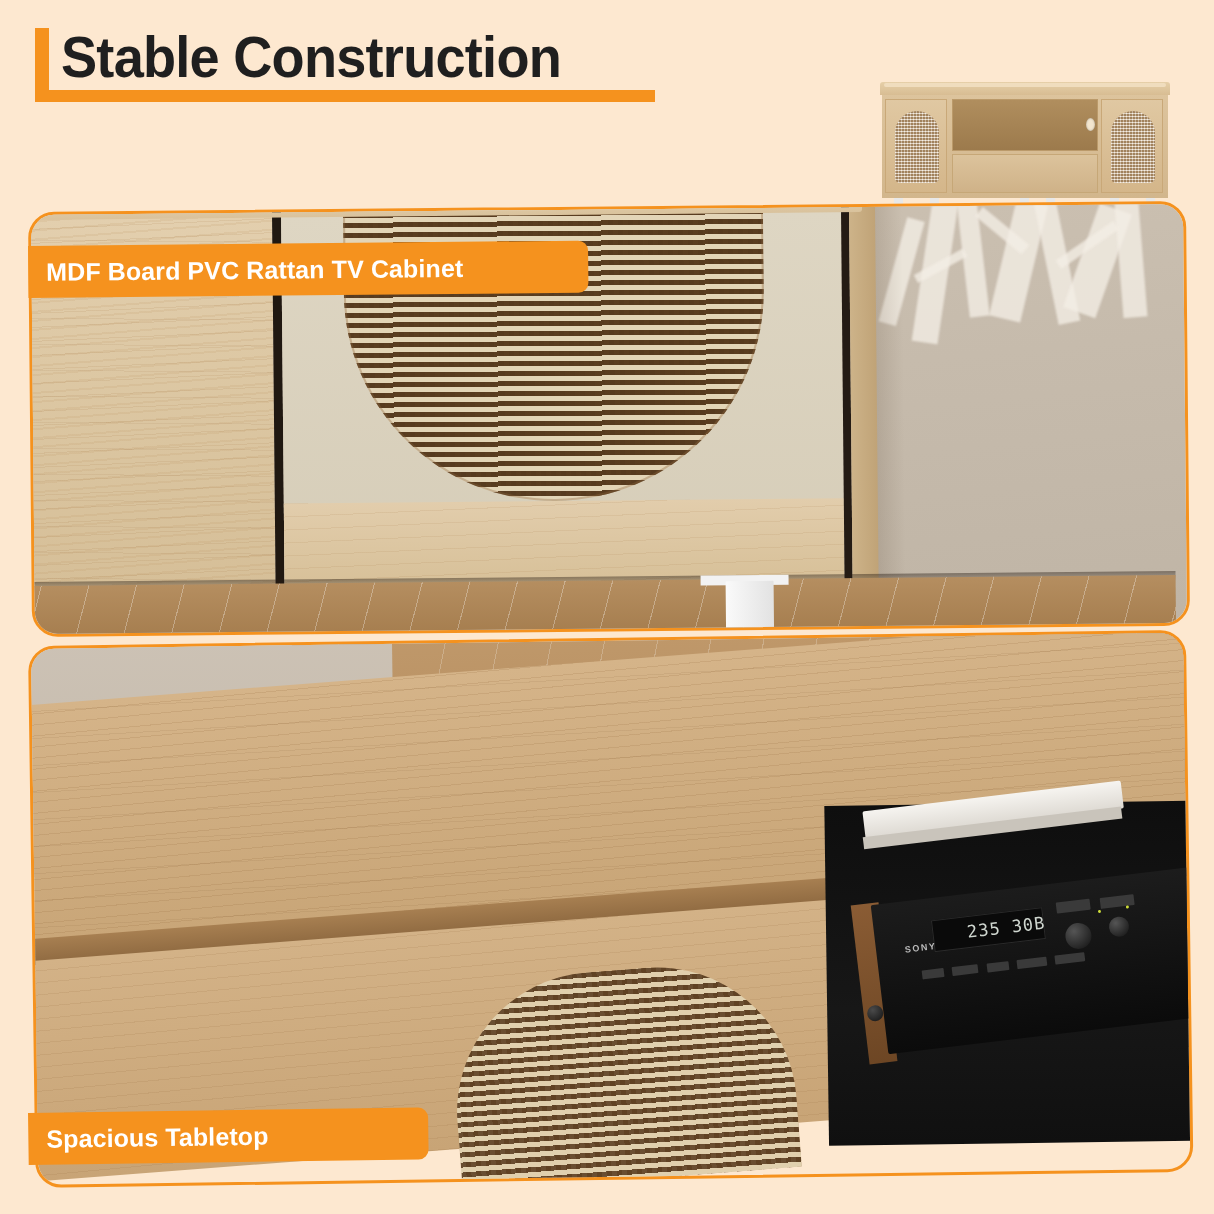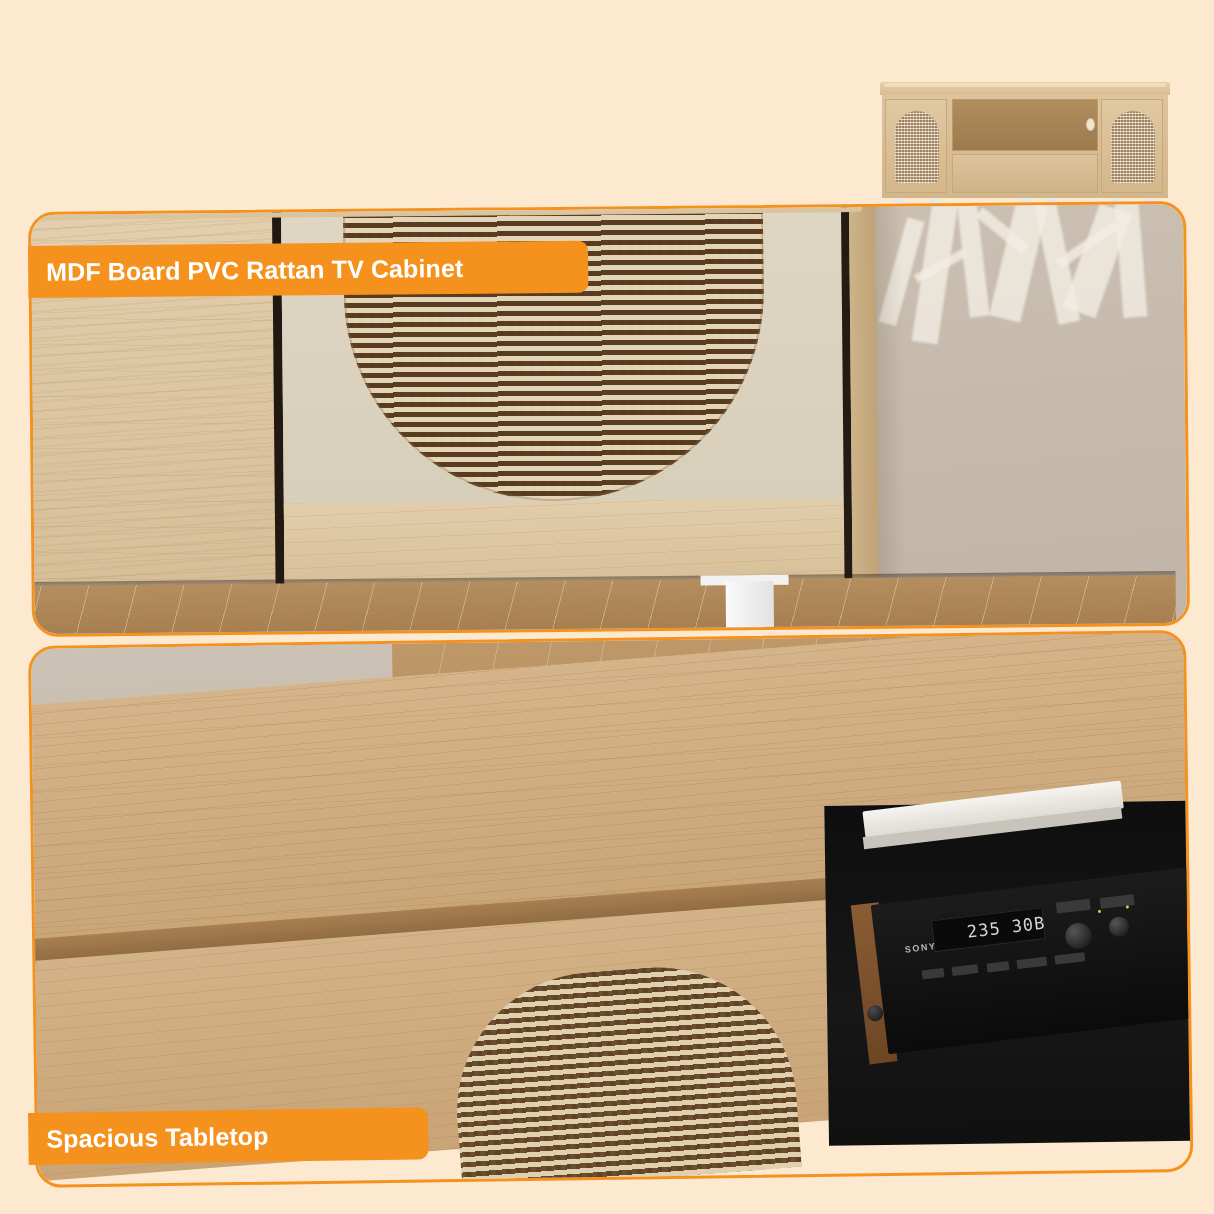--- a/index.html
+++ b/index.html
@@ -186,20 +186,25 @@
   #badge-top{left:28px;top:246px;width:560px;height:52px;border-radius:0 10px 10px 0;
     padding-left:18px;transform:rotate(-0.55deg);transform-origin:left top;}
   #badge-bottom{left:28px;top:1113px;width:400px;height:52px;border-radius:0 10px 10px 0;
     padding-left:18px;transform:rotate(-0.8deg);transform-origin:left top;}
 </style>
 </head>
 <body style="background: rgb(253, 232, 208);">
 
 <div class="stage">
 
+  <div id="title-block">
+    <div id="title-bracket-v"></div>
+    <div id="title-bracket-h"></div>
+    <div id="page-title">Stable Construction</div>
+  </div>
 
   <div id="thumb-cabinet">
     <div class="tc-shadow"></div>
     <div class="tc-body">
       <div class="tc-open">
         <div class="tc-cablehole"></div>
       </div>
       <div class="tc-drawer"></div>
       <div class="tc-door left">
         <div class="tc-rattan"></div>

